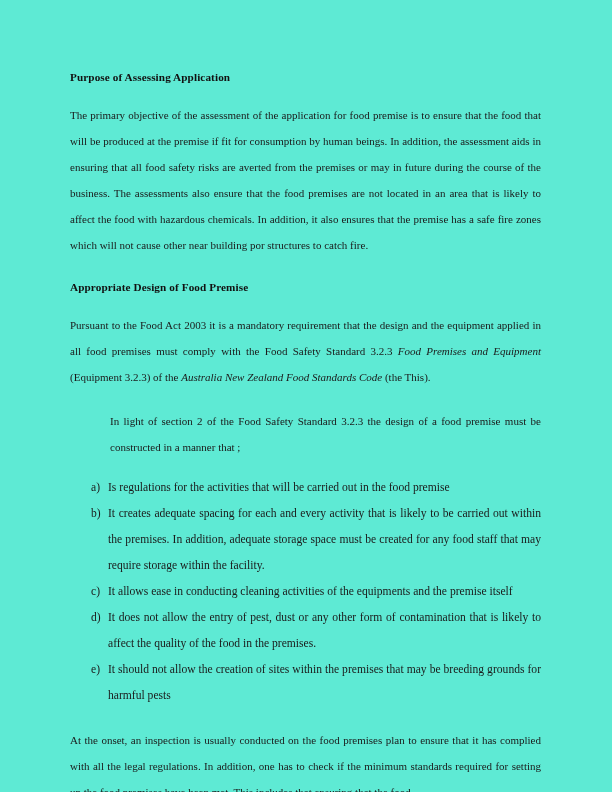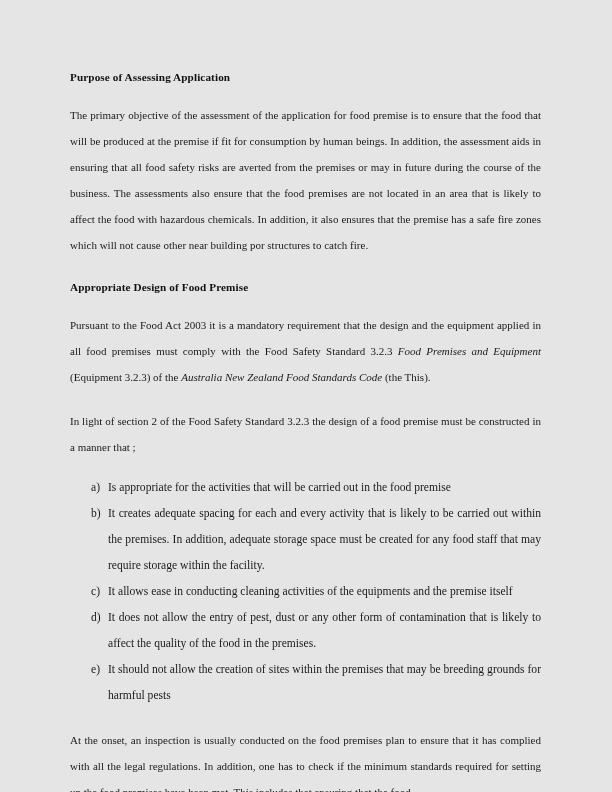--- a/index.html
+++ b/index.html
@@ -4,21 +4,21 @@
 <style>
   html, body {
     margin: 0;
     padding: 0;
     background: #ffffff;
   }
   .page {
     position: relative;
     width: 612px;
     height: 792px;
-    background: #e5e5e5;
+    background: #5eead4;
     margin: 0 auto;
     overflow: hidden;
     font-family: "Liberation Serif", "DejaVu Serif", serif;
     color: #1a1a1a;
     box-sizing: border-box;
   }
   .content {
     position: absolute;
     left: 70px;
     top: 70px;
@@ -39,20 +39,21 @@
     font-size: 11px;
     line-height: 26px;
     text-align: justify;
     text-justify: inter-word;
     margin: 0 0 18px 0;
     color: #1a1a1a;
     hyphens: none;
   }
   p.para.tight {
     margin-bottom: 15px;
+    margin-left: 40px;
   }
   .italic {
     font-style: italic;
   }
   ol.alpha-list {
     list-style: none;
     margin: 0 0 18px 0;
     padding: 0;
   }
   ol.alpha-list > li {
@@ -92,21 +93,21 @@
 
     <h2 class="heading spaced">Appropriate Design of Food Premise</h2>
 
     <p class="para"><span>Pursuant to the Food Act 2003 it is a mandatory requirement that the design and the equipment applied in all food premises must comply with the Food Safety Standard 3.2.3 </span><span class="italic">Food Premises and Equipment</span><span> (Equipment 3.2.3) of the </span><span class="italic">Australia New Zealand Food Standards Code</span><span> (the This).</span></p>
 
     <p class="para tight">In light of section 2 of the Food Safety Standard 3.2.3 the design of a food premise must be constructed in a manner that ;</p>
 
     <ol class="alpha-list">
       <li>
         <span class="marker">a)</span>
-        <span class="item-text">Is appropriate for the activities that will be carried out in the food premise</span>
+        <span class="item-text">Is regulations for the activities that will be carried out in the food premise</span>
       </li>
       <li>
         <span class="marker">b)</span>
         <span class="item-text">It creates adequate spacing for each and every activity that is likely to be carried out within the premises. In addition, adequate storage space must be created for any food staff that may require storage within the facility.</span>
       </li>
       <li>
         <span class="marker">c)</span>
         <span class="item-text">It allows ease in conducting cleaning activities of the equipments and the premise itself</span>
       </li>
       <li>

